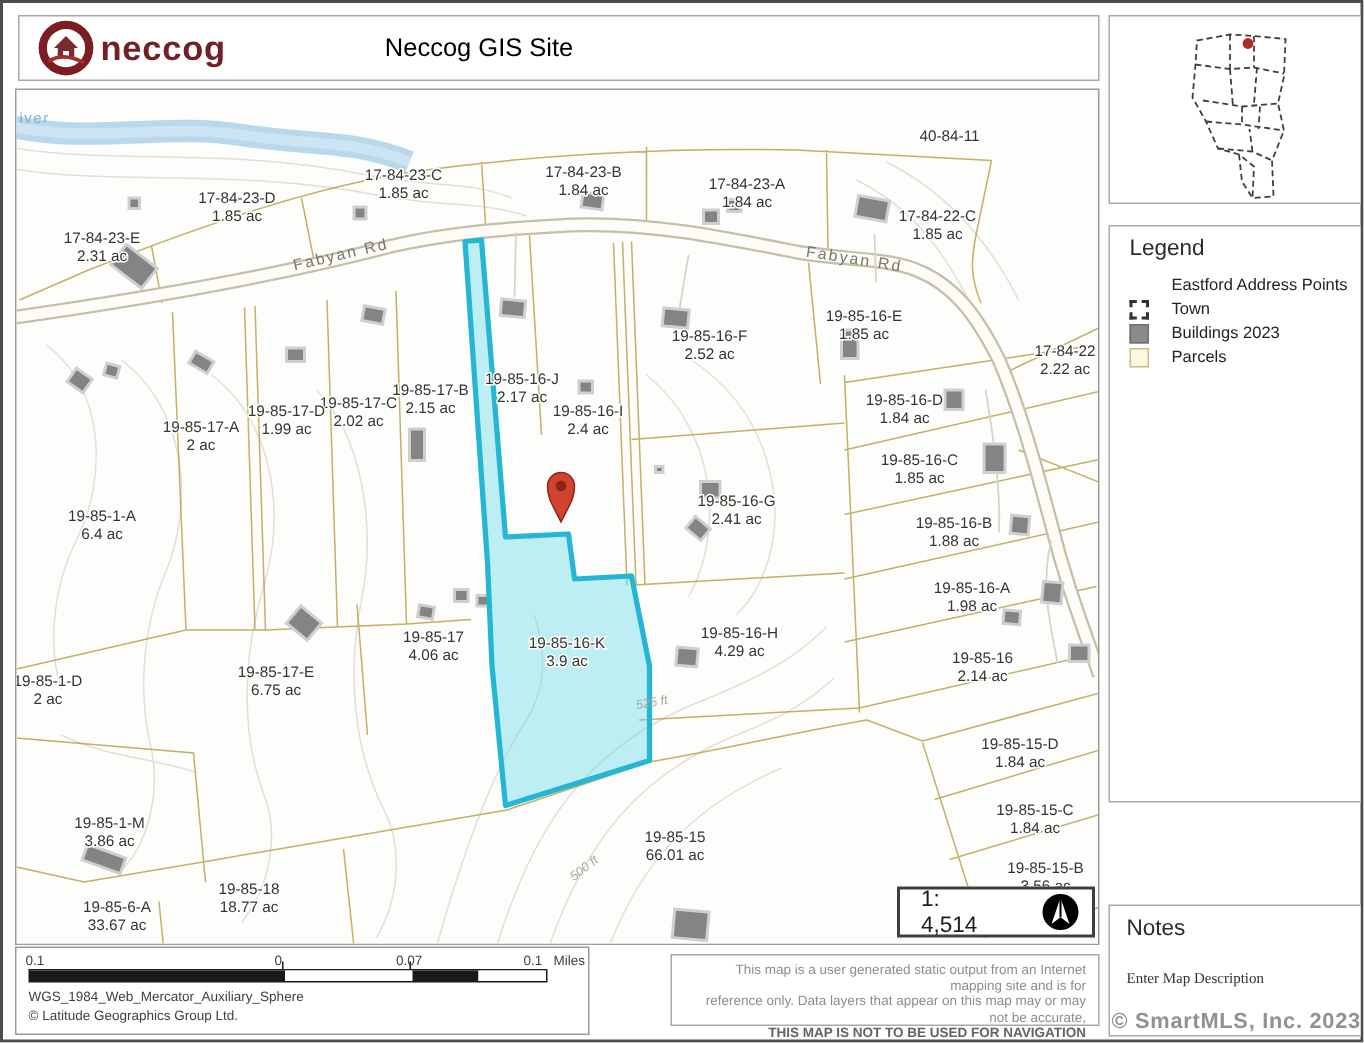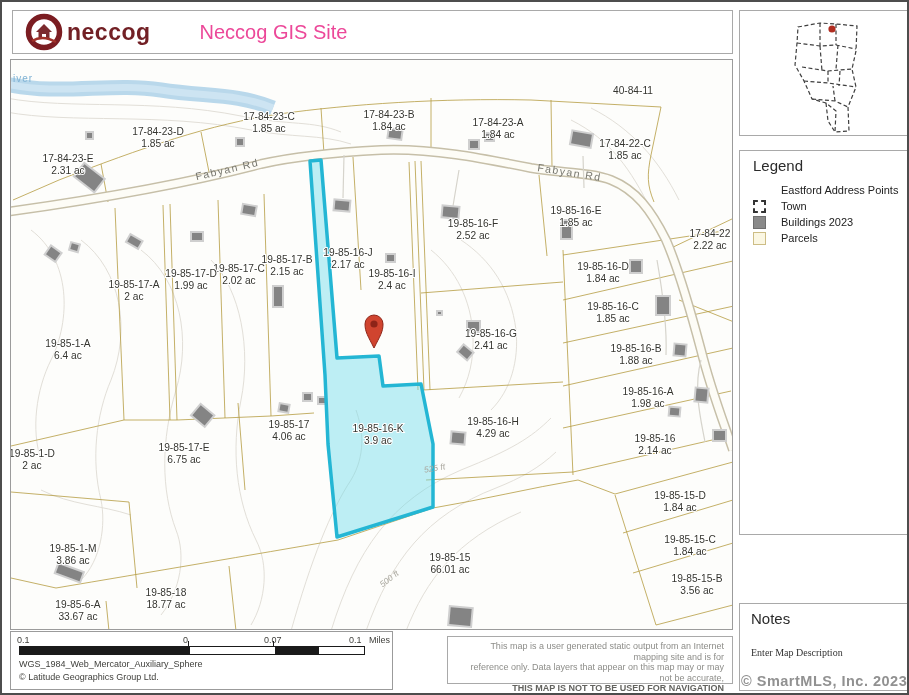--- a/index.html
+++ b/index.html
@@ -1,25 +1,25 @@
 <!DOCTYPE html>
 <html><head>
 <meta charset="utf-8">
 <style>
   html,body{margin:0;padding:0;background:#e8e8e8;}
   .page{position:relative;width:909px;height:695px;background:#ffffff;
         border:2px solid #4d4d4d;box-sizing:border-box;overflow:hidden;
         font-family:"Liberation Sans",sans-serif;}
-  .box{position:absolute;background:#fff;border:1px solid #a9a9a9;box-sizing:border-box;}
+  .box{position:absolute;background:#fff;border:1px solid #a9a9a9;box-sizing:border-box;gap:42px;}
 
   
   .header{left:10px;top:8px;width:721px;height:44px;display:flex;align-items:center;}
   .logo-wrap{display:flex;align-items:center;gap:4px;margin-left:12px;}
   .logo-text{color:#722025;font-size:23px;font-weight:600;letter-spacing:.5px;}
-  .app-title{color:#ec4899;font-size:20px;margin-left:49px;}
+  .app-title{color:#000000;font-size:17px;margin-left:64px;}
 
   
   .map-frame{left:8px;top:57px;width:723px;height:571px;border:1px solid #9b9b9b;overflow:hidden;background:#fdfdfb;}
 
   
   .scale-box{left:596px;top:589px;width:132px;height:34px;border:2px solid #3f3f3f;
              display:flex;align-items:center;z-index:6;}
   .scale-text{font-size:15px;color:#1c1c1c;margin-left:14px;flex:1;}
 
   
@@ -247,20 +247,28 @@
       <text class="clabel" x="424" y="411" text-anchor="middle" transform="rotate(-10 424 411)">525 ft</text>
       <text class="clabel" x="380" y="521" text-anchor="middle" transform="rotate(-38 380 521)">500 ft</text>
 
       <g>
         <path d="M 363,288 C 357,276 354,272 354,264 a 9,9 0 1 1 18,0 C 372,272 369,276 363,288 Z" fill="#d0442f" stroke="#8f2619" stroke-width="1"></path>
         <circle cx="363" cy="264" r="3.6" fill="#8e2418"></circle>
       </g>
     </svg>
   </div>
 
+  <div class="box scale-box">
+    <span class="scale-text">1: 4,514</span>
+    <svg width="26" height="26" viewBox="0 0 26 26" style="margin-right:8px">
+      <circle cx="13" cy="13" r="12" fill="#000"></circle>
+      <path d="M 13,3.5 L 7,21 L 13,16.5 L 19,21 Z" fill="#fff"></path>
+      <path d="M 13,3.5 L 13,16.5" stroke="#000" stroke-width="1.4"></path>
+    </svg>
+  </div>
 
   <div class="box overview-box">
     <svg width="167" height="124" viewBox="0 0 167 124">
       <g stroke="#3f3f3f" stroke-width="1.2" stroke-dasharray="4 2.5" fill="none">
         <path d="M 58,16 L 80,12 L 96,13 L 117,15 L 116,40 L 112,58 L 116,76 L 108,96 L 109,120 L 95,121 L 96,100 L 86,92 L 72,88 L 64,70 L 55,54 L 57,32 Z"></path>
         <path d="M 57,32 L 80,35 L 96,34 L 116,38"></path>
         <path d="M 80,12 L 80,35 M 96,13 L 96,34"></path>
         <path d="M 62,56 L 88,60 L 112,58"></path>
         <path d="M 80,35 L 82,60 M 98,34 L 96,58"></path>
         <path d="M 64,70 L 88,72 L 116,76"></path>

